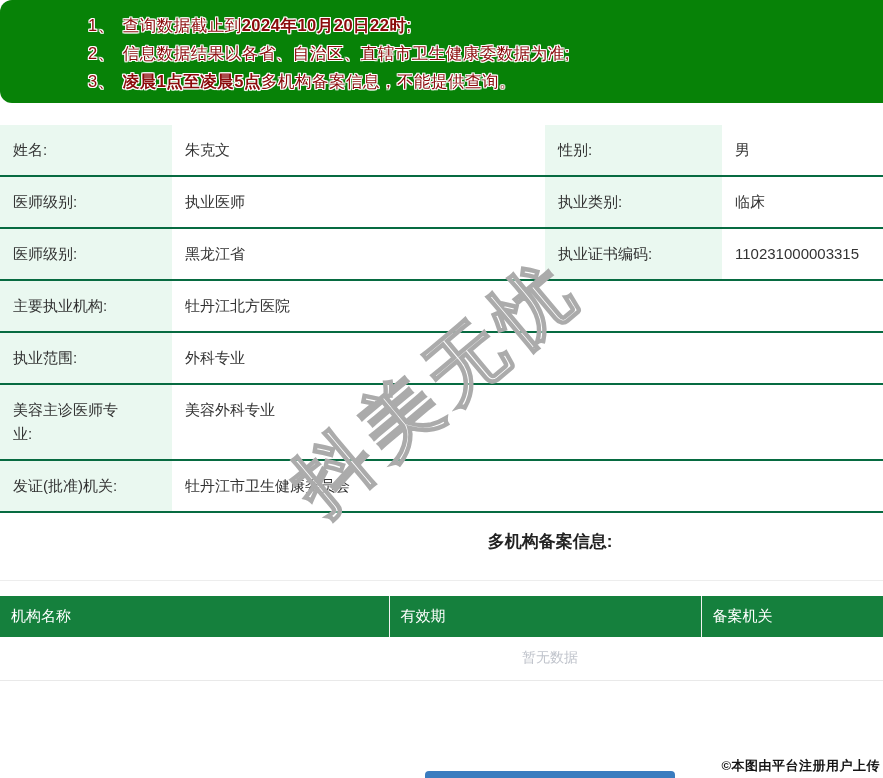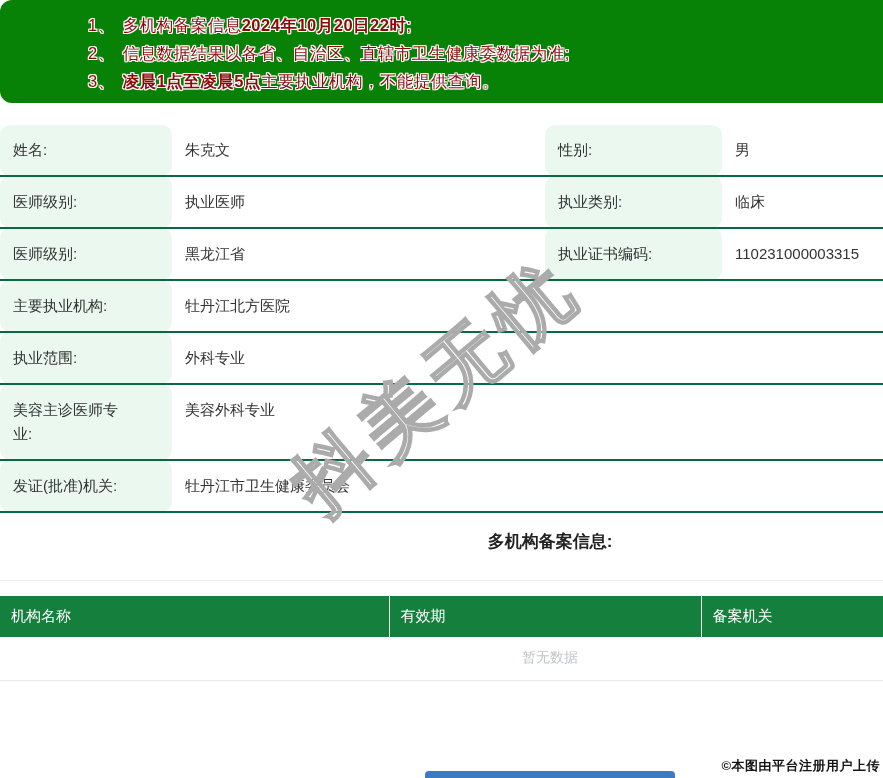--- a/index.html
+++ b/index.html
@@ -28,21 +28,21 @@
   
   .profile-table {
     width: 1100px; border-collapse: collapse; table-layout: fixed;
     margin-top: 22px;
   }
   .profile-table td {
     border-bottom: 2px solid #076b41; vertical-align: top;
     font-size: 15px; color: #333; line-height: 24px;
     padding: 13px 12px 13px 13px; box-sizing: border-box;
   }
-  .profile-table td.lbl { background: #eaf8f0; padding-right: 45px; border-radius: 10px; }
+  .profile-table td.lbl { background: #eaf8f0; padding-right: 45px; }
 
   
   .section-title {
     width: 1100px; text-align: center; margin-top: 17px;
     font-size: 17px; font-weight: bold; color: #222;
   }
   .records-panel { width: 1100px; border-top: 1px solid #ededed; margin-top: 27px; padding-top: 15px; }
   .records-table { width: 1100px; border-collapse: collapse; table-layout: fixed; }
   .records-table th {
     background: #15803d; color: #fff; font-weight: normal; font-size: 15px;
@@ -80,27 +80,27 @@
   }
 </style>
 </head>
 <body>
 
 <div class="clip">
   <div class="content">
 
     <div class="banner">
       <div class="notice-line">
-        <span class="num">1、</span><span>多机构备案信息</span><span class="b">2024年10月20日22时</span><span>;</span>
+        <span class="num">1、</span><span>查询数据截止到</span><span class="b">2024年10月20日22时</span><span>;</span>
       </div>
       <div class="notice-line">
         <span class="num">2、</span><span>信息数据结果以各省、自治区、直辖市卫生健康委数据为准;</span><span class="b"></span><span></span>
       </div>
       <div class="notice-line">
-        <span class="num">3、</span><span></span><span class="b">凌晨1点至凌晨5点</span><span>主要执业机构，不能提供查询。</span>
+        <span class="num">3、</span><span></span><span class="b">凌晨1点至凌晨5点</span><span>多机构备案信息，不能提供查询。</span>
       </div>
     </div>
 
     <table class="profile-table">
       <colgroup>
           <col style="width:172px">
           <col style="width:373px">
           <col style="width:177px">
           <col style="width:378px">
         </colgroup>

